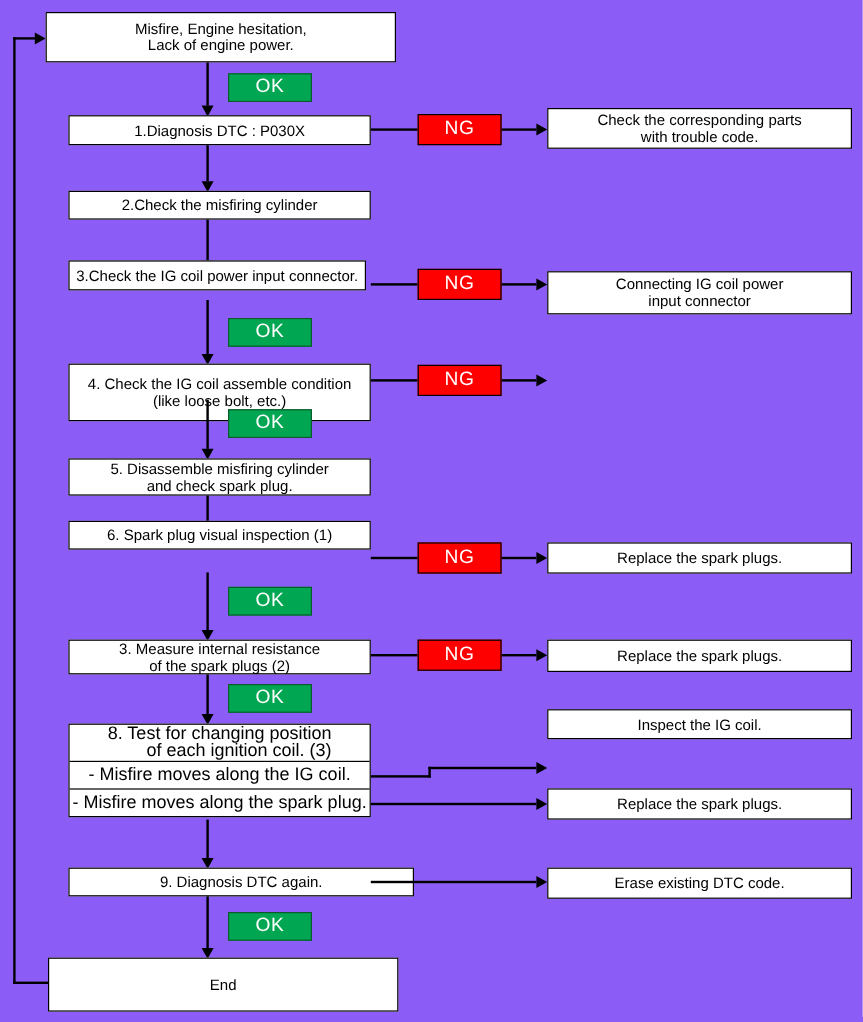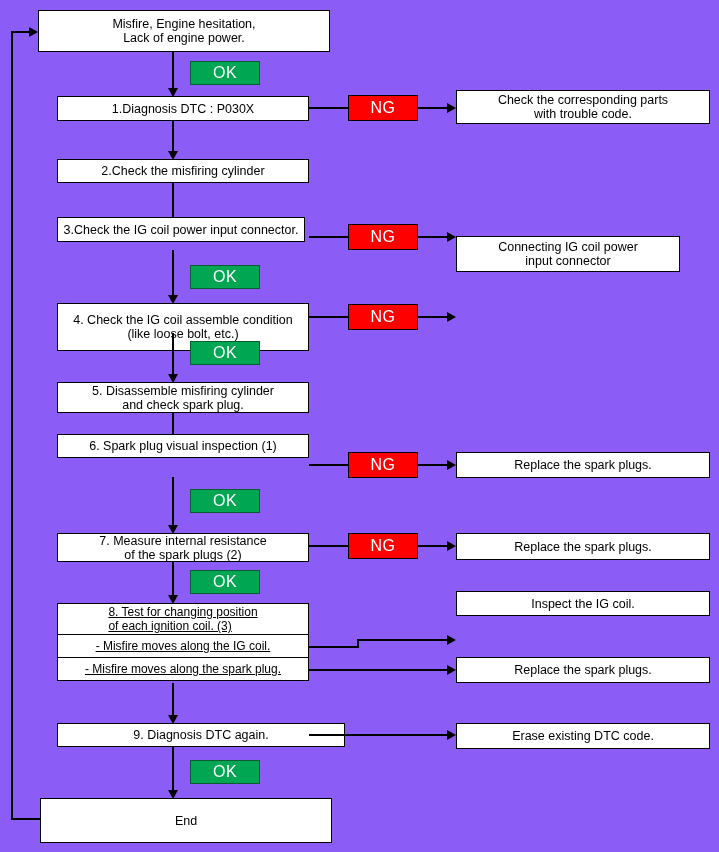--- a/index.html
+++ b/index.html
@@ -28,25 +28,24 @@
   .group {
     position: absolute;
     box-sizing: border-box;
     border: 1.5px solid #000;
     background: #fff;
   }
   .group .row {
     display: flex;
     align-items: center;
     justify-content: center;
-    text-align: left;
-    font-size: 12px;
+    text-align: right;
+    font-size: 15px;
     line-height: 14px;
     white-space: pre-line;
-    text-decoration: underline;
   }
   .group .row + .row { border-top: 1.5px solid #000; }
   .badge {
     position: absolute;
     box-sizing: border-box;
     display: flex;
     align-items: center;
     justify-content: center;
     color: #ffffff;
     font-size: 16px;
@@ -114,21 +113,21 @@
 
   <div class="line" style="left:172px;top:413px;width:2px;height:32px"></div>
   <div class="arr-d" style="left:168px;top:445px"></div>
 
   <div class="node" style="left:57px;top:434px;width:252px;height:24px">6. Spark plug visual inspection (1)</div>
 
   <div class="line" style="left:172px;top:477px;width:2px;height:48px"></div>
   <div class="arr-d" style="left:168px;top:525px"></div>
   <div class="badge ok" style="left:190px;top:489px;width:70px;height:24px">OK</div>
 
-  <div class="node" style="left:57px;top:533px;width:252px;height:29px">7. Measure internal resistance
+  <div class="node" style="left:57px;top:533px;width:252px;height:29px">3. Measure internal resistance
 of the spark plugs (2)</div>
 
   <div class="line" style="left:172px;top:562px;width:2px;height:33px"></div>
   <div class="arr-d" style="left:168px;top:595px"></div>
   <div class="badge ok" style="left:190px;top:570px;width:70px;height:24px">OK</div>
 
   <div class="group" style="left:57px;top:603px;width:252px">
     <div class="row" style="height:30px">8. Test for changing position
 of each ignition coil. (3)</div>
     <div class="row" style="height:22px">- Misfire moves along the IG coil.</div>
@@ -150,21 +149,21 @@
   <div class="badge ng" style="left:348px;top:95px;width:70px;height:26px">NG</div>
   <div class="line" style="left:418px;top:107px;width:29px;height:2px"></div>
   <div class="arr-r" style="left:447px;top:103px"></div>
   <div class="action" style="left:456px;top:90px;width:254px;height:34px">Check the corresponding parts
 with trouble code.</div>
 
   <div class="line" style="left:309px;top:236px;width:39px;height:2px"></div>
   <div class="badge ng" style="left:348px;top:224px;width:70px;height:26px">NG</div>
   <div class="line" style="left:418px;top:236px;width:29px;height:2px"></div>
   <div class="arr-r" style="left:447px;top:232px"></div>
-  <div class="action" style="left:456px;top:236px;width:224px;height:36px">Connecting IG coil power
+  <div class="action" style="left:456px;top:226px;width:254px;height:36px">Connecting IG coil power
 input connector</div>
 
   <div class="line" style="left:309px;top:316px;width:39px;height:2px"></div>
   <div class="badge ng" style="left:348px;top:304px;width:70px;height:26px">NG</div>
   <div class="line" style="left:418px;top:316px;width:29px;height:2px"></div>
   <div class="arr-r" style="left:447px;top:312px"></div>
 
   <div class="line" style="left:309px;top:464px;width:39px;height:2px"></div>
   <div class="badge ng" style="left:348px;top:452px;width:70px;height:26px">NG</div>
   <div class="line" style="left:418px;top:464px;width:29px;height:2px"></div>

